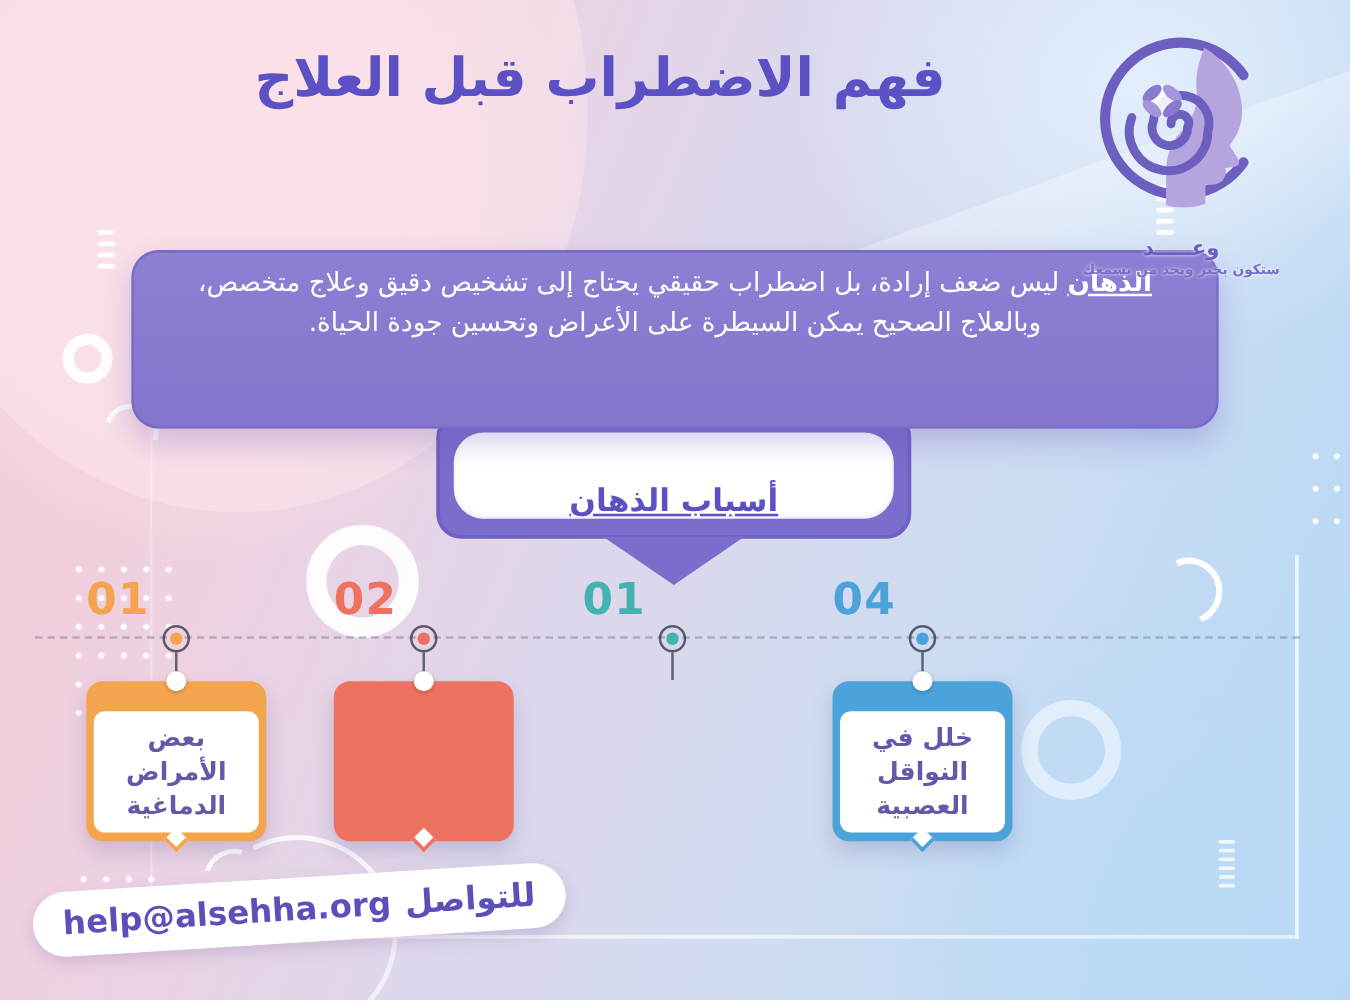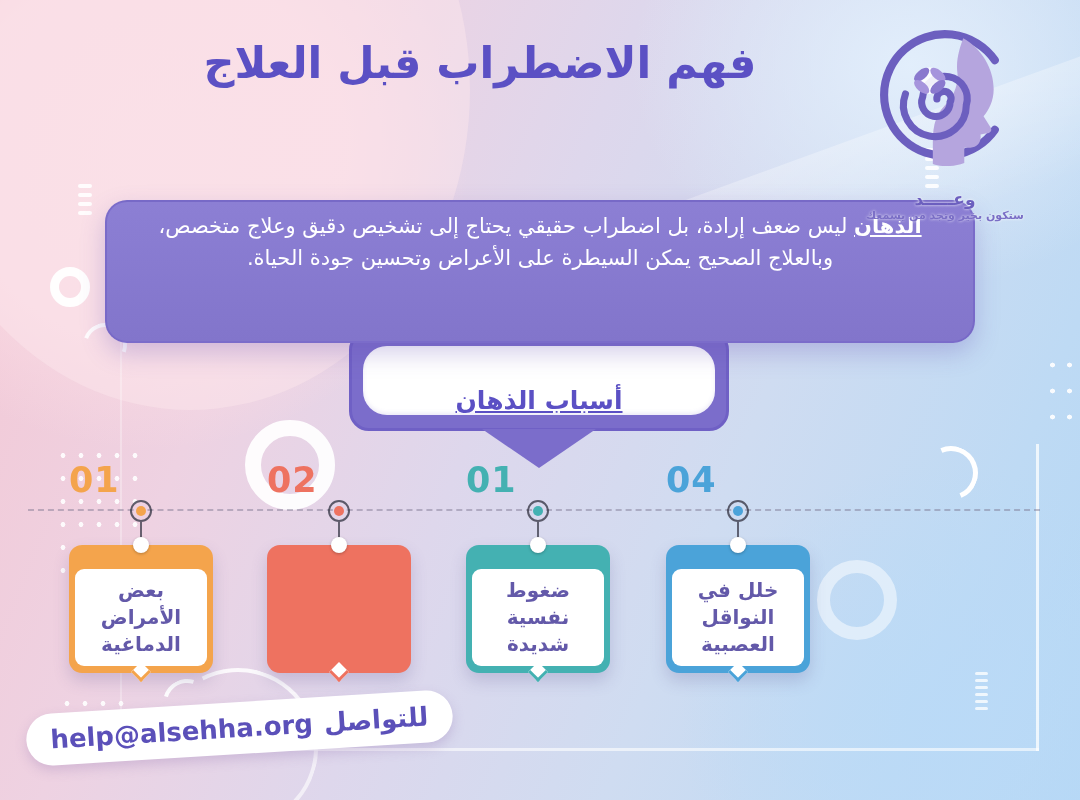--- a/index.html
+++ b/index.html
@@ -208,27 +208,20 @@
       <div class="tail"></div>
     </div>
   </div>
 
   <div class="col col3" style="--c: #44B1B2;">
     <div class="num">01</div>
     <div class="marker">
         <i></i>
       </div>
     <div class="connector"></div>
-    <div class="card">
-      <div class="notch"></div>
-      <div class="panel">
-        <span>ضغوط نفسية شديدة</span>
-      </div>
-      <div class="tail"></div>
-    </div>
   </div>
 
   <div class="col col4" style="--c: #4BA3D9;">
     <div class="num">04</div>
     <div class="marker">
         <i></i>
       </div>
     <div class="connector"></div>
     <div class="card">
       <div class="notch"></div>

